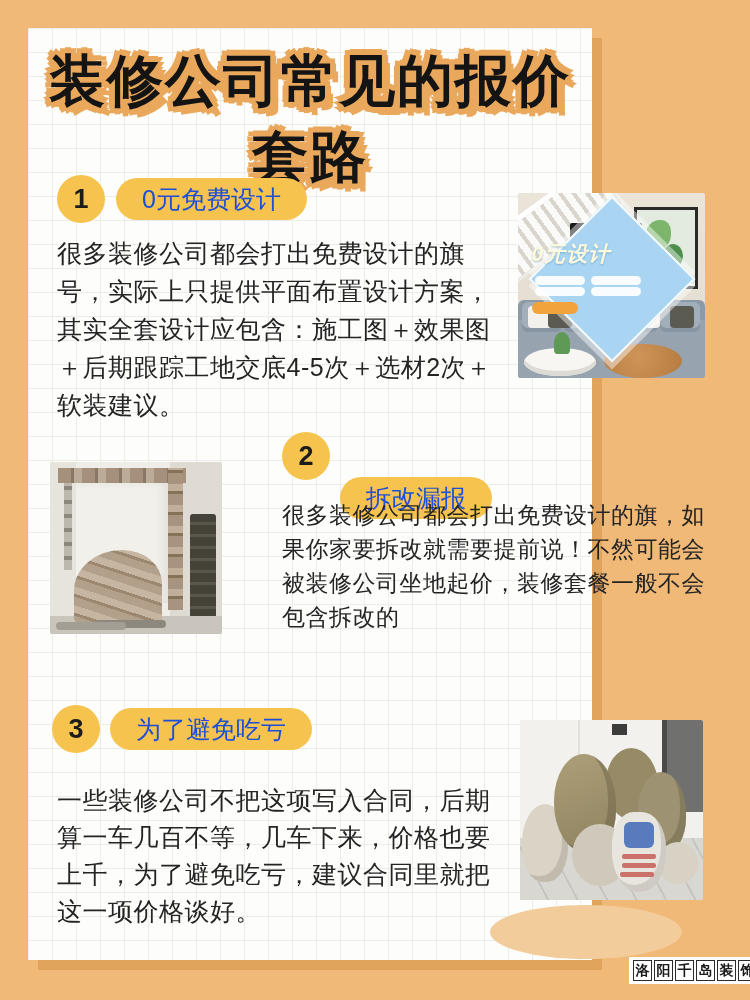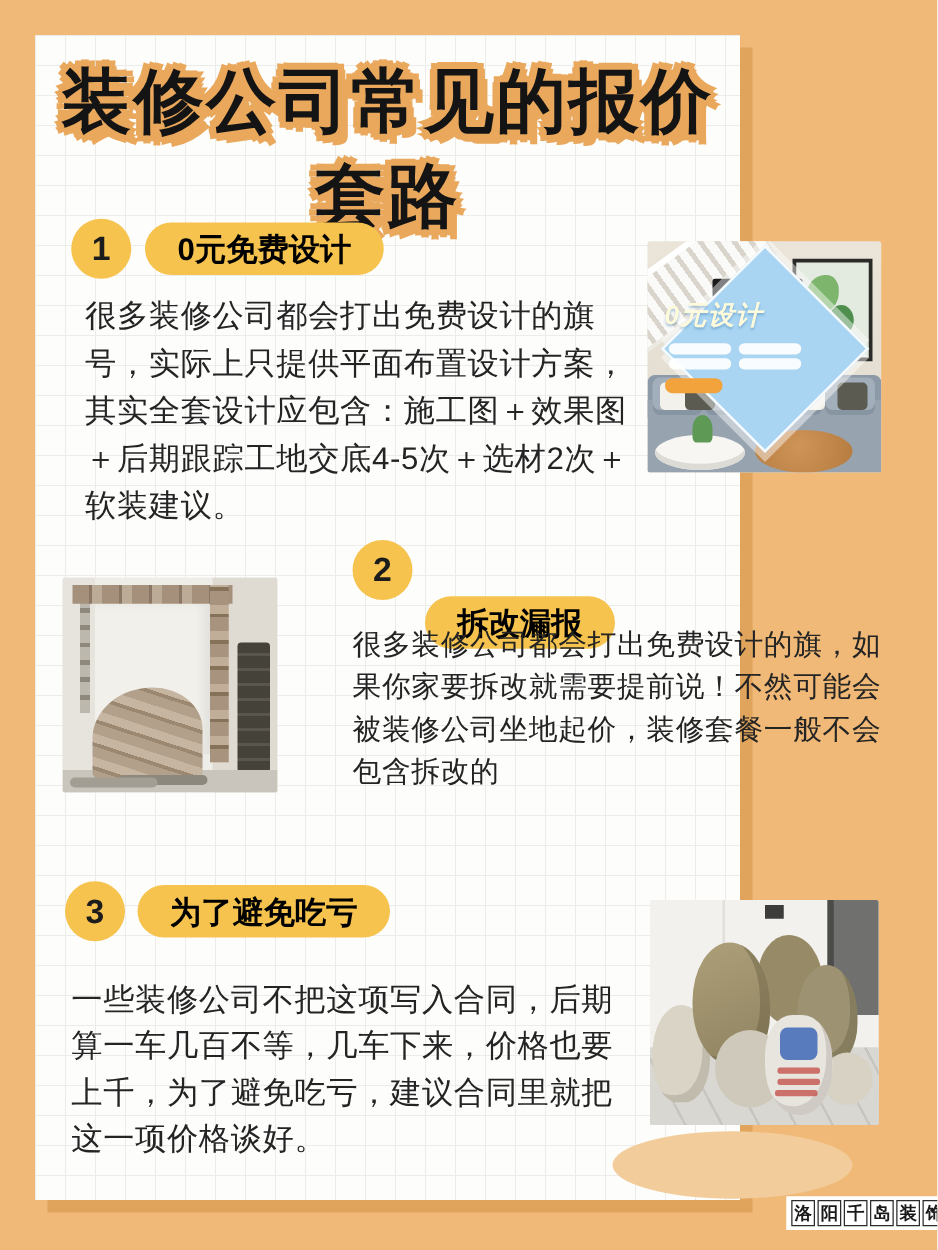--- a/index.html
+++ b/index.html
@@ -24,28 +24,28 @@
        0   -6px 0 #E9A85C, 0    6px 0 #E9A85C,
        8px  8px 0 #E9A85C;
   }
   .num-circle{
     position:absolute;width:48px;height:48px;border-radius:50%;
     background:#F6C44E;color:#1c1c1c;font-size:27px;font-weight:bold;
     display:flex;align-items:center;justify-content:center;
   }
   .pill{
     position:absolute;height:42px;border-radius:22px;background:#F6C44E;
-    color:#000000;font-size:25px;font-weight:bold;
+    color:#1d4ed8;font-size:25px;font-weight:normal;
     display:flex;align-items:center;justify-content:center;padding:0 26px;
   }
   .sec-body{
     position:absolute;color:#242424;white-space:pre-line;
     font-weight:500;letter-spacing:0.5px;
   }
-  .body1{left:29px;top:206px;width:470px;font-size:25px;line-height:38px;margin-left:11px;}
+  .body1{left:29px;top:206px;width:470px;font-size:25px;line-height:38px;}
   .body2{left:254px;top:470px;width:450px;font-size:23px;line-height:34px;}
   .body3{left:29px;top:754px;width:460px;font-size:25px;line-height:37px;}
   .photo{position:absolute;overflow:hidden;border-radius:2px;}
   
   .photo1{left:490px;top:165px;width:187px;height:185px;background:linear-gradient(#EAE4D9,#E2DBCE);}
   .stair-rail{position:absolute;left:-28px;top:2px;width:130px;height:46px;
     transform:rotate(-36deg);
     background:repeating-linear-gradient(90deg,#FAFAF8 0 7px,#D9D5CC 7px 11px);
     border-top:5px solid #FFFFFF;border-bottom:3px solid #EDEAE3;}
   .wall-art{position:absolute;left:116px;top:14px;width:58px;height:76px;

